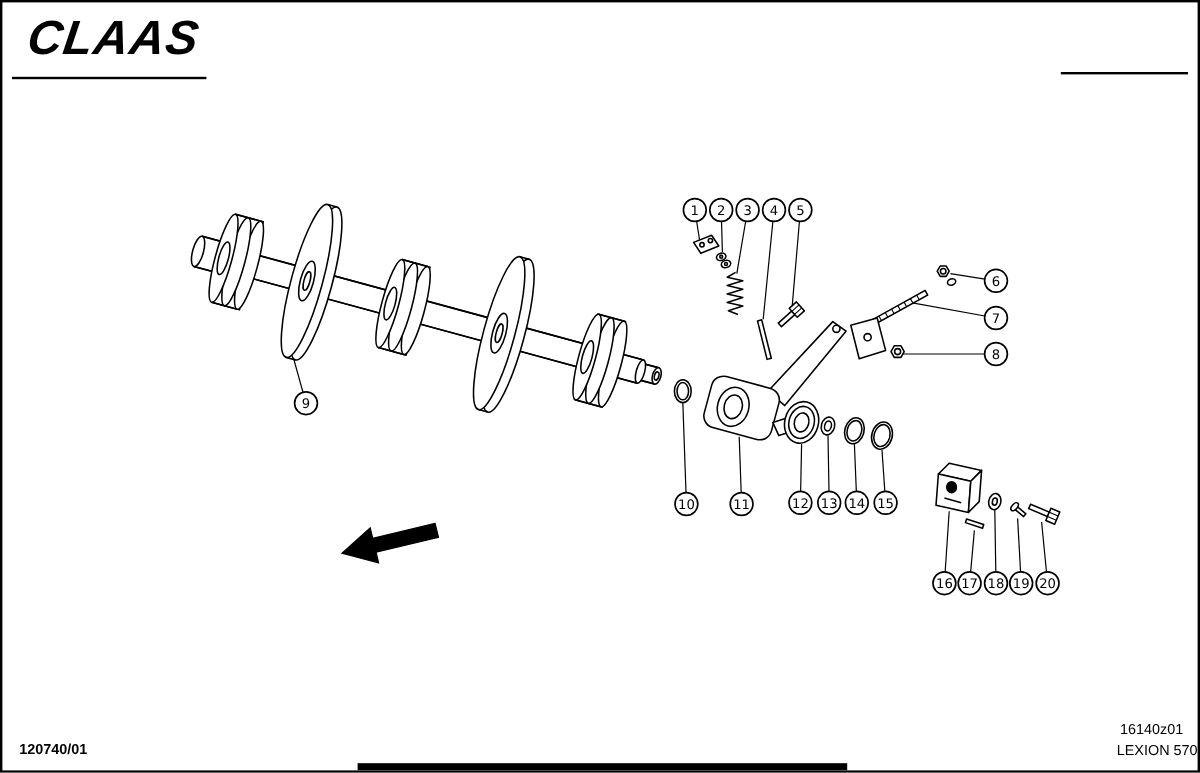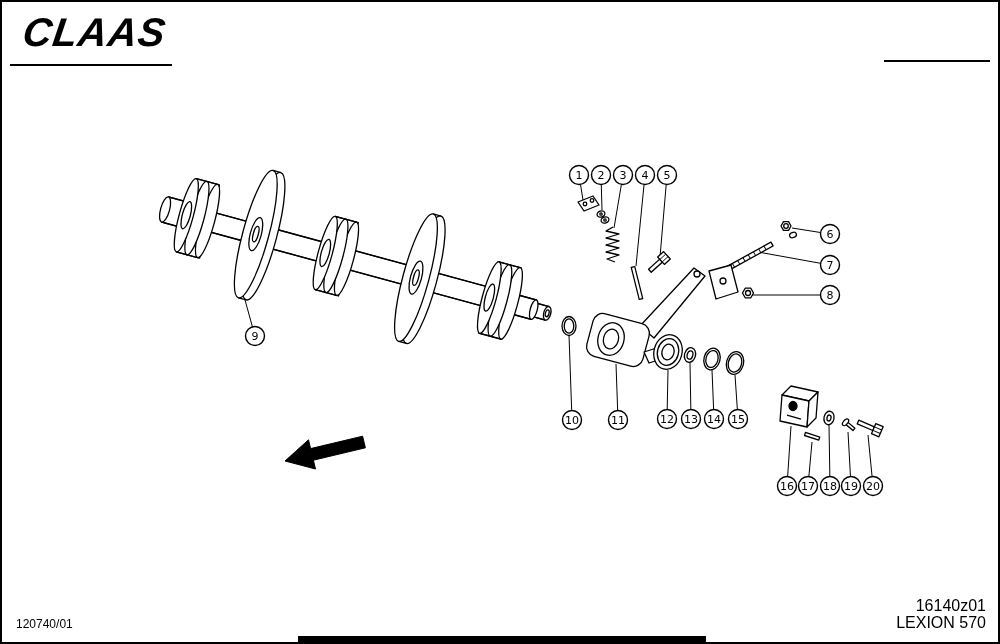--- a/index.html
+++ b/index.html
@@ -10,23 +10,23 @@
   }
   .hdr-logo{
     position:absolute;left:18px;top:8px;font-size:40px;font-weight:bold;
     font-style:italic;letter-spacing:1px;transform:skewX(-8deg);
     transform-origin:left bottom;white-space:nowrap;
   }
   .rule{position:absolute;background:#000;height:2px;}
   .rule-left{left:8px;top:62px;width:162px;}
   .rule-right{right:8px;top:58px;width:106px;}
   .hdr-pageno{position:absolute;right:22px;top:6px;font-size:37px;font-weight:bold;}
-  .ftr-doc{position:absolute;left:14px;bottom:11px;font-size:12px;}
-  .ftr-draw{position:absolute;right:12px;bottom:27px;font-size:16px;}
-  .ftr-model{position:absolute;right:12px;bottom:10px;font-size:16px;}
+  .ftr-doc{position:absolute;left:14px;bottom:11px;font-size:12px;font-weight:bold;}
+  .ftr-draw{position:absolute;right:12px;bottom:27px;font-size:12px;}
+  .ftr-model{position:absolute;right:0;bottom:10px;font-size:12px;}
   .bottom-bar{position:absolute;left:296px;bottom:0;width:408px;height:6px;background:#000;}
   svg.diagram{position:absolute;left:0;top:0;width:1000px;height:644px;}
   .leader{stroke:#000;stroke-width:1;}
   .part, .part rect, .part ellipse, .part polygon, .part circle{
     fill:#fff;stroke:#000;stroke-width:1.3;stroke-linejoin:round;
   }
   .part line{stroke:#000;stroke-width:1.3;}
   .part .thin{stroke-width:0.9;}
   .part .dark{fill:#000;}
   .balloon circle{fill:#fff;stroke:#000;stroke-width:1.4;}

